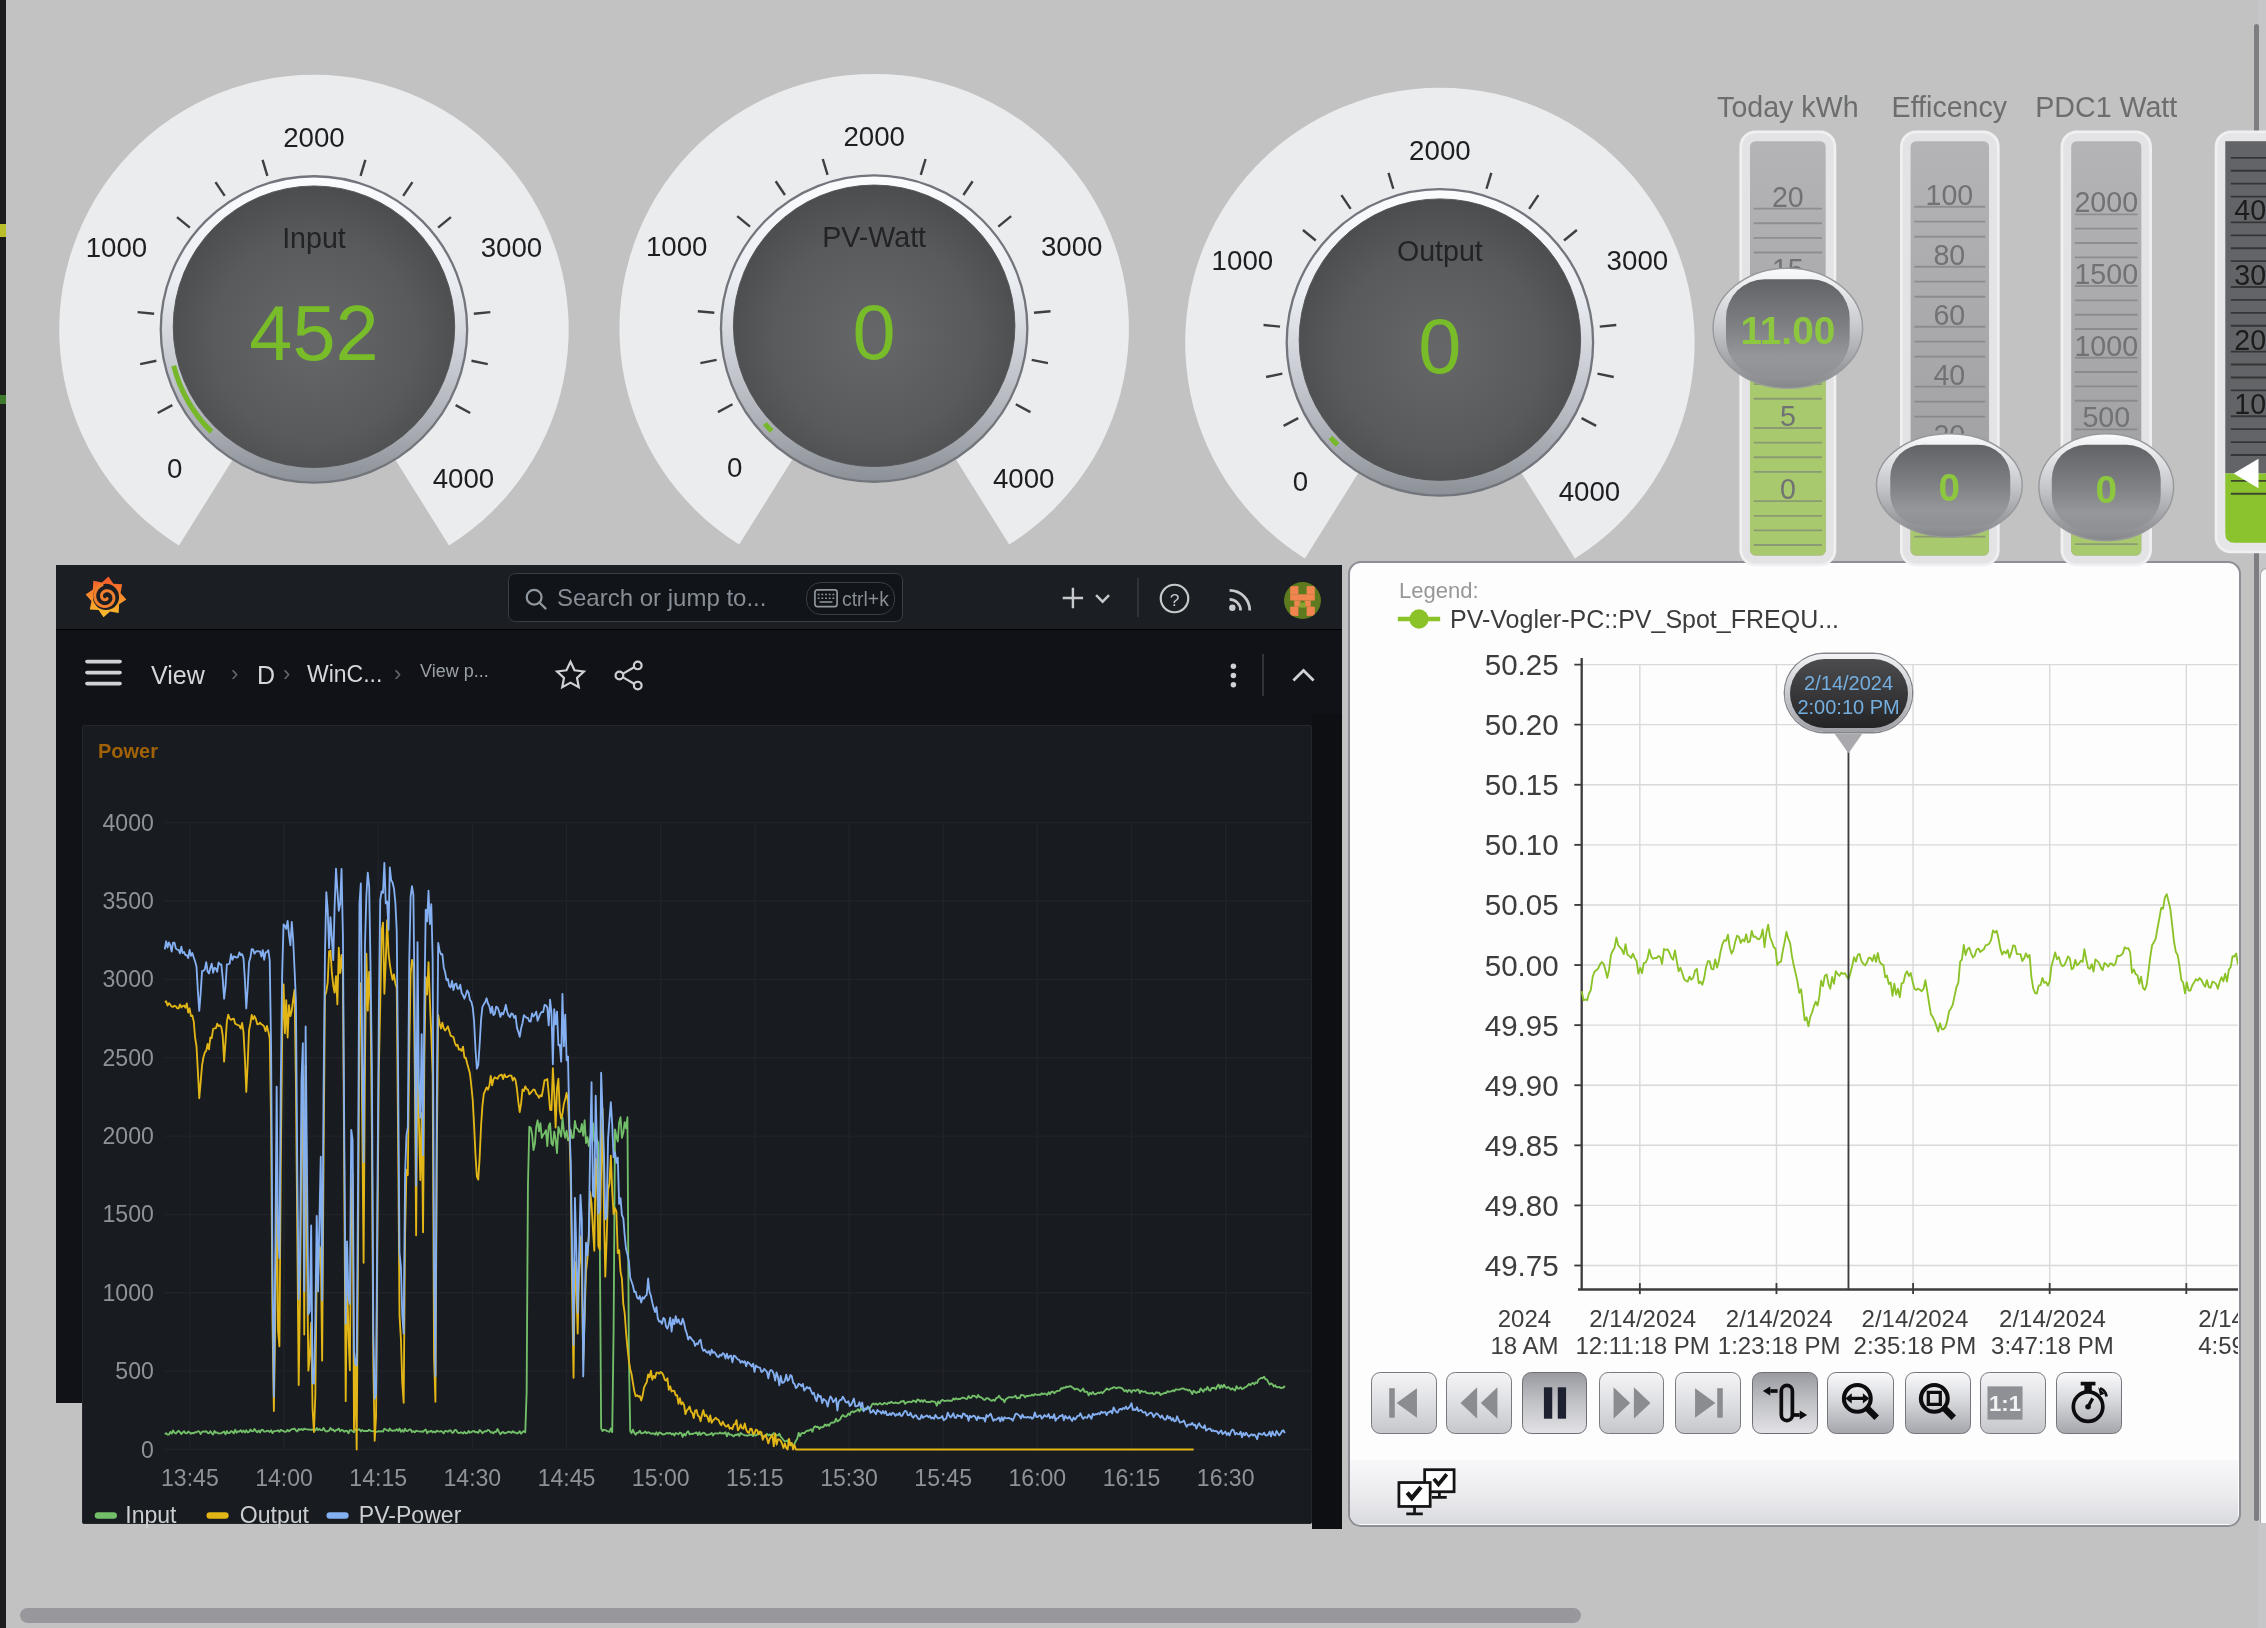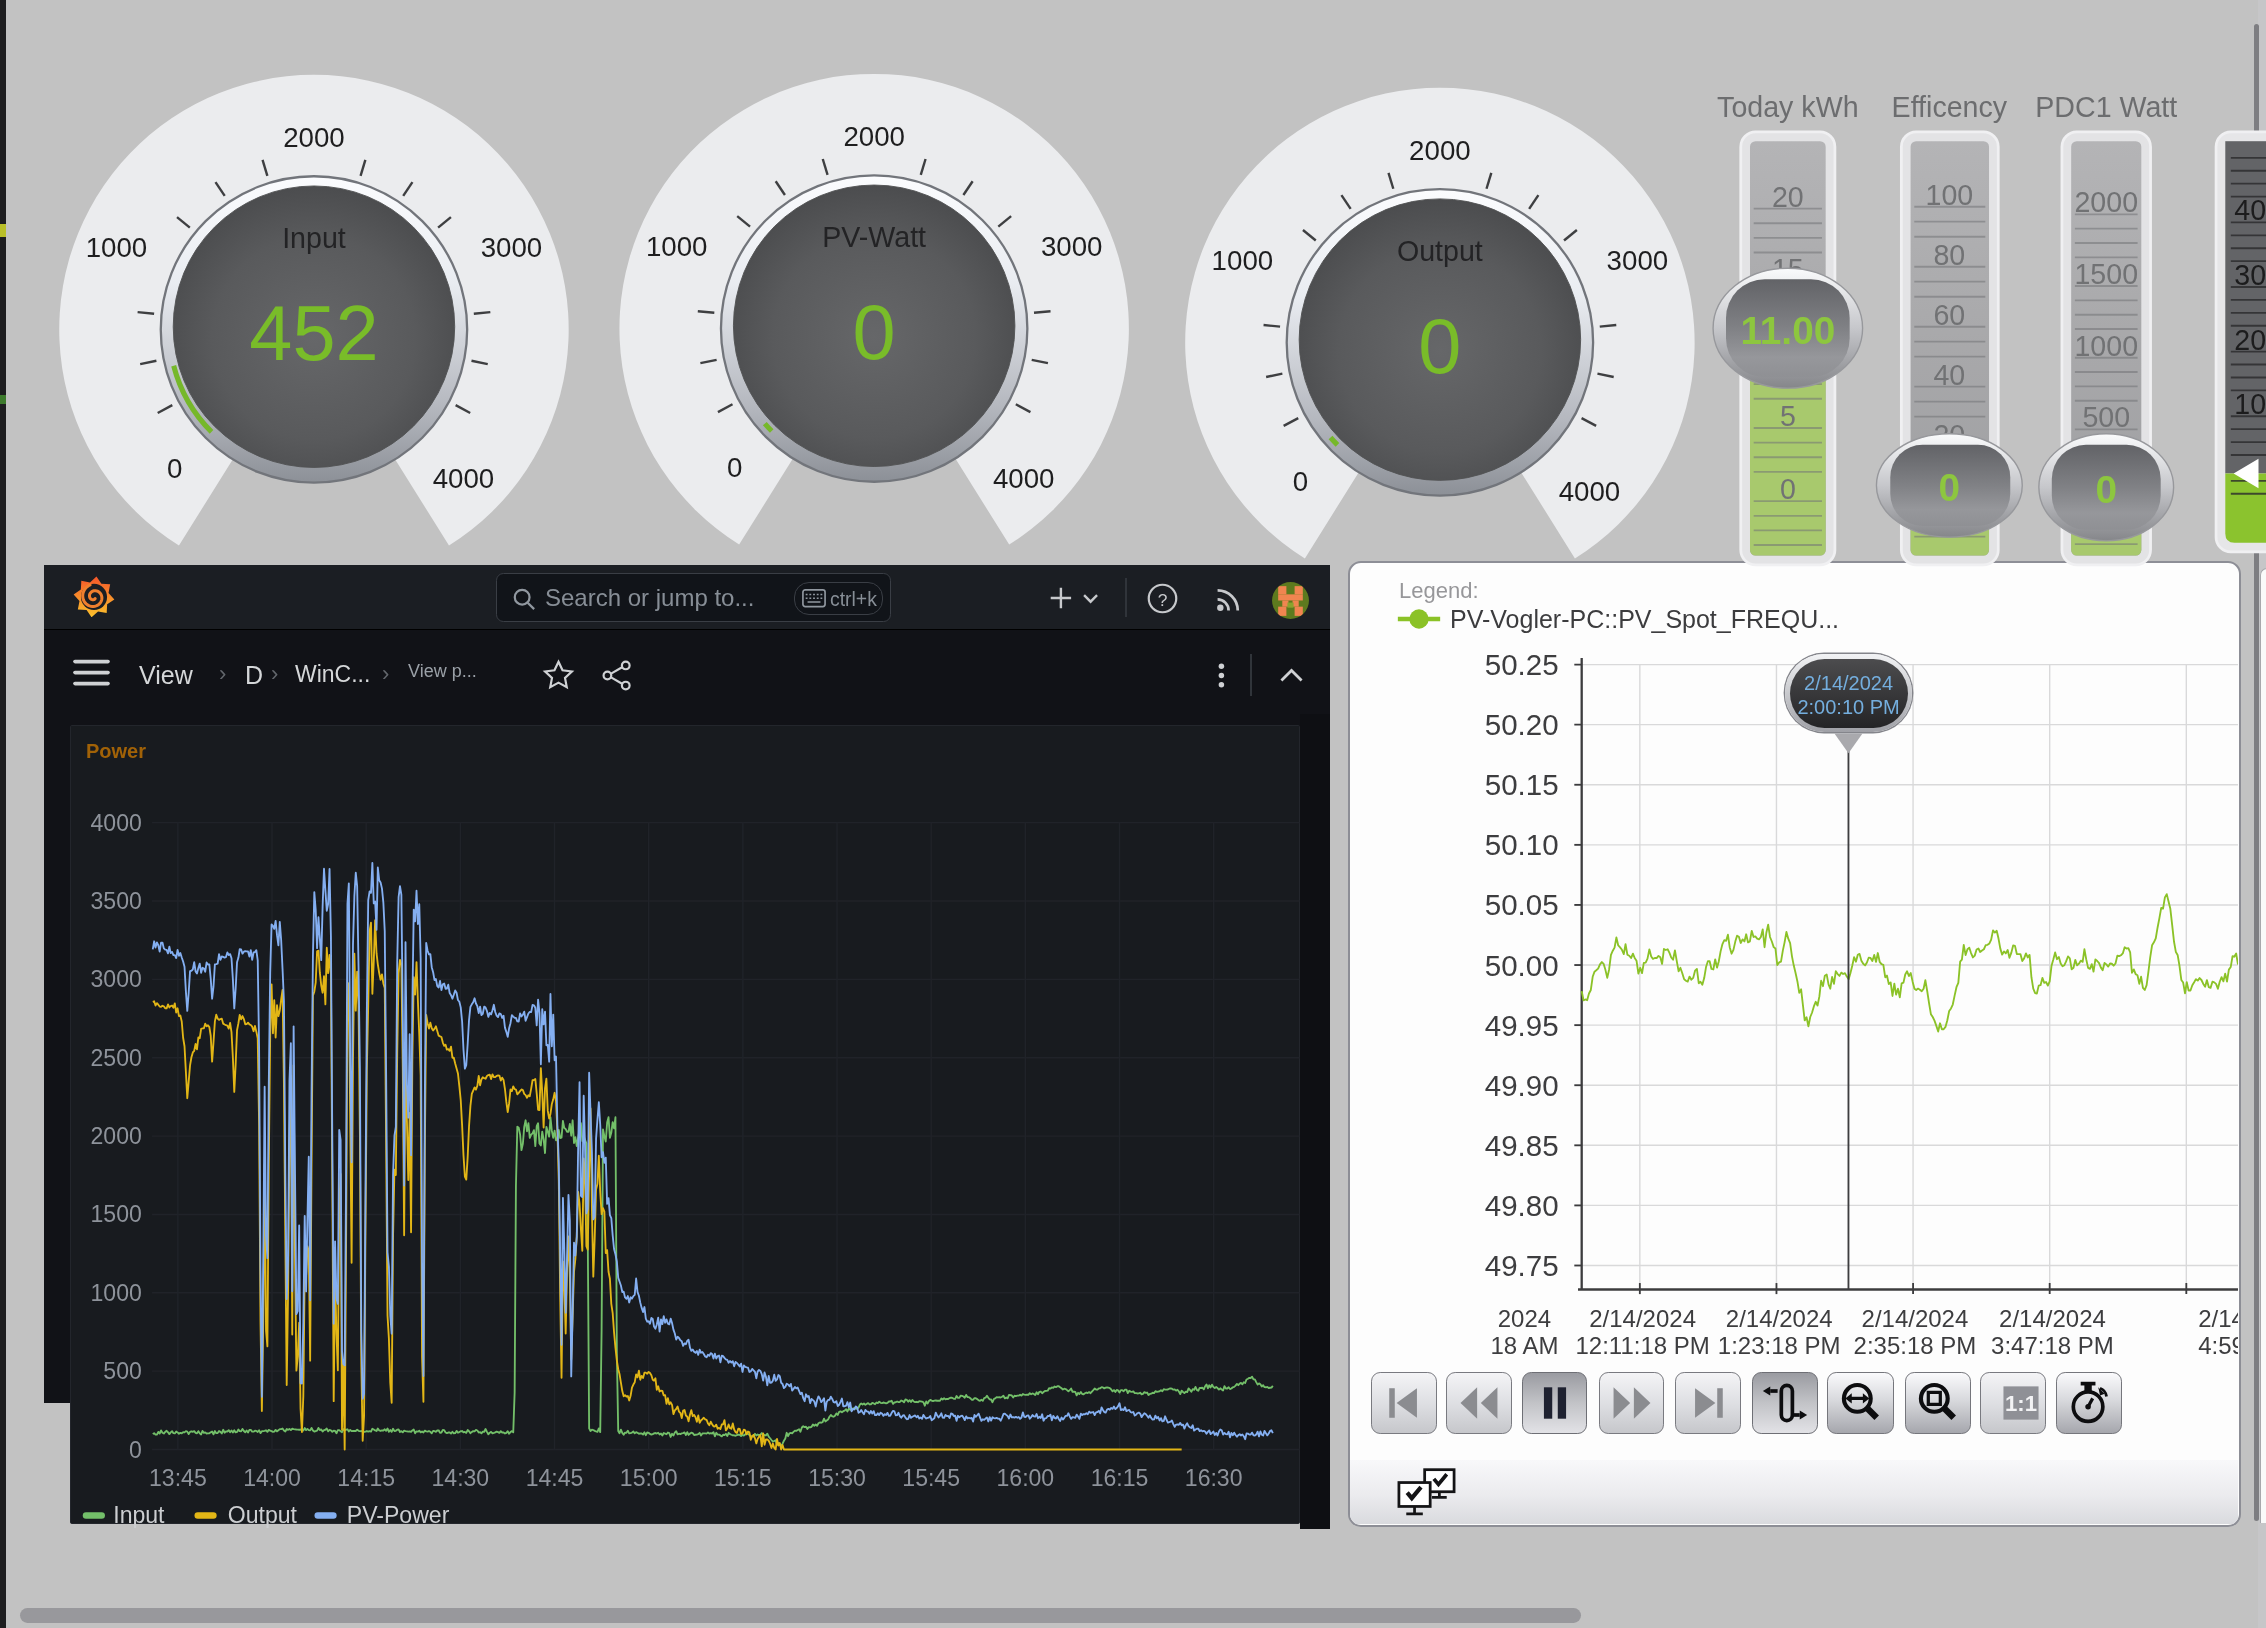--- a/index.html
+++ b/index.html
@@ -227,21 +227,21 @@
     <line x1="2417" y1="213.0" x2="2471" y2="213.0" stroke="#2a2a2c" stroke-width="2" opacity="0.8"></line>
     <line x1="2417" y1="199.0" x2="2471" y2="199.0" stroke="#2a2a2c" stroke-width="2" opacity="0.8"></line>
     <line x1="2417" y1="185.0" x2="2471" y2="185.0" stroke="#2a2a2c" stroke-width="2" opacity="0.8"></line>
     <line x1="2417" y1="171.0" x2="2471" y2="171.0" stroke="#2a2a2c" stroke-width="2" opacity="0.8"></line>
     <text x="2438" y="438" font-size="31" fill="#1c1c1d" text-anchor="middle" dominant-baseline="central">10</text>
     <text x="2438" y="368" font-size="31" fill="#1c1c1d" text-anchor="middle" dominant-baseline="central">20</text>
     <text x="2438" y="298" font-size="31" fill="#1c1c1d" text-anchor="middle" dominant-baseline="central">30</text>
     <text x="2438" y="228" font-size="31" fill="#1c1c1d" text-anchor="middle" dominant-baseline="central">40</text>
     <path d="M2420 513 L2447 497 L2447 529 Z" fill="#ffffff"></path>
 </svg>
-<div class="abs" style="left:44px;top:565px;width:1286px;height:838px;background:#111217;z-index:3">
+<div class="abs" style="left:56px;top:565px;width:1286px;height:838px;background:#111217;z-index:3">
     <div class="abs" style="left:0;top:0;width:1286px;height:65px;background:#1b1e23;border-bottom:0.9px solid #000"></div>
     <svg class="abs" style="left:29px;top:10px" width="42" height="42" viewBox="0 0 46 46">
 <defs>
         <linearGradient id="gflame" x1="0" y1="0" x2="0" y2="1">
           <stop offset="0" stop-color="#f4562a"></stop>
           <stop offset="1" stop-color="#fbc22c"></stop>
         </linearGradient>
       </defs>
 <path d="M25.7 1.7 L31.1 9.6 L40.7 10.1 L38.9 19.6 L45.3 26.7 L37.4 32.1 L36.9 41.7 L27.4 39.9 L20.3 46.3 L14.9 38.4 L5.3 37.9 L7.1 28.4 L0.7 21.3 L8.6 15.9 L9.1 6.3 L18.6 8.1 Z" fill="url(#gflame)"></path>
 <circle cx="23" cy="24" r="14.3" fill="#1b1e23"></circle>
@@ -486,21 +486,21 @@
 <line x1="32.5" y1="31.5" x2="43" y2="42" stroke="#0d0d0f" stroke-width="7"></line>
 <path d="M15 21 H29" stroke="#0d0d0f" stroke-width="3.5"></path>
         <path d="M16 15.5 L9 21 L16 26.5 Z" fill="#0d0d0f"></path>
         <path d="M28 15.5 L35 21 L28 26.5 Z" fill="#0d0d0f"></path>
       </svg></div>
     <div class="abs" style="left:555px;top:809px;width:66px;height:62px;border-radius:9.2px;border:1.8px solid #75767c;background:linear-gradient(180deg,#fafafc 0%,#d8d9dd 45%,#a6a7ad 100%);text-align:center;padding-top:5.5px"><svg width="48" height="48" viewBox="0 0 52 52">
         <circle cx="22" cy="21" r="14.5" fill="none" stroke="#0d0d0f" stroke-width="4.5"></circle>
 <line x1="32.5" y1="31.5" x2="43" y2="42" stroke="#0d0d0f" stroke-width="7"></line>
 <rect x="15.5" y="14.5" width="13" height="13" fill="none" stroke="#0d0d0f" stroke-width="3.5"></rect>
       </svg></div>
-    <div class="abs" style="left:630px;top:809px;width:66px;height:62px;border-radius:9.2px;border:1.8px solid #797a80;background:linear-gradient(180deg,#f4f4f6 0%,#dcdde1 55%,#c6c7cb 100%);text-align:right;padding-top:5.5px"><svg width="48" height="48" viewBox="0 0 52 52">
+    <div class="abs" style="left:630px;top:809px;width:66px;height:62px;border-radius:9.2px;border:1.8px solid #797a80;background:linear-gradient(180deg,#f4f4f6 0%,#dcdde1 55%,#c6c7cb 100%);text-align:left;padding-top:5.5px"><svg width="48" height="48" viewBox="0 0 52 52">
         <rect x="7" y="8" width="38" height="36" fill="#8f9096"></rect>
         <text x="26" y="27" font-size="24" font-weight="bold" fill="#f2f2f4" text-anchor="middle" dominant-baseline="central" font-family="Liberation Sans">1:1</text>
       </svg></div>
     <div class="abs" style="left:706px;top:809px;width:66px;height:62px;border-radius:9.2px;border:1.8px solid #75767c;background:linear-gradient(180deg,#fafafc 0%,#d8d9dd 45%,#a6a7ad 100%);text-align:center;padding-top:5.5px"><svg width="48" height="48" viewBox="0 0 52 52">
         <circle cx="25" cy="30" r="16" fill="none" stroke="#0d0d0f" stroke-width="4"></circle>
 <rect x="21" y="6" width="8" height="7" fill="#0d0d0f"></rect>
         <rect x="17" y="3" width="16" height="4" fill="#0d0d0f"></rect>
 <path d="M36 9 L43 16 L38 18 Z" fill="#0d0d0f"></path>
         <path d="M38 10 q6 2 7 9" fill="none" stroke="#0d0d0f" stroke-width="3"></path>
 <line x1="25" y1="30" x2="30" y2="21" stroke="#0d0d0f" stroke-width="3.5"></line>

